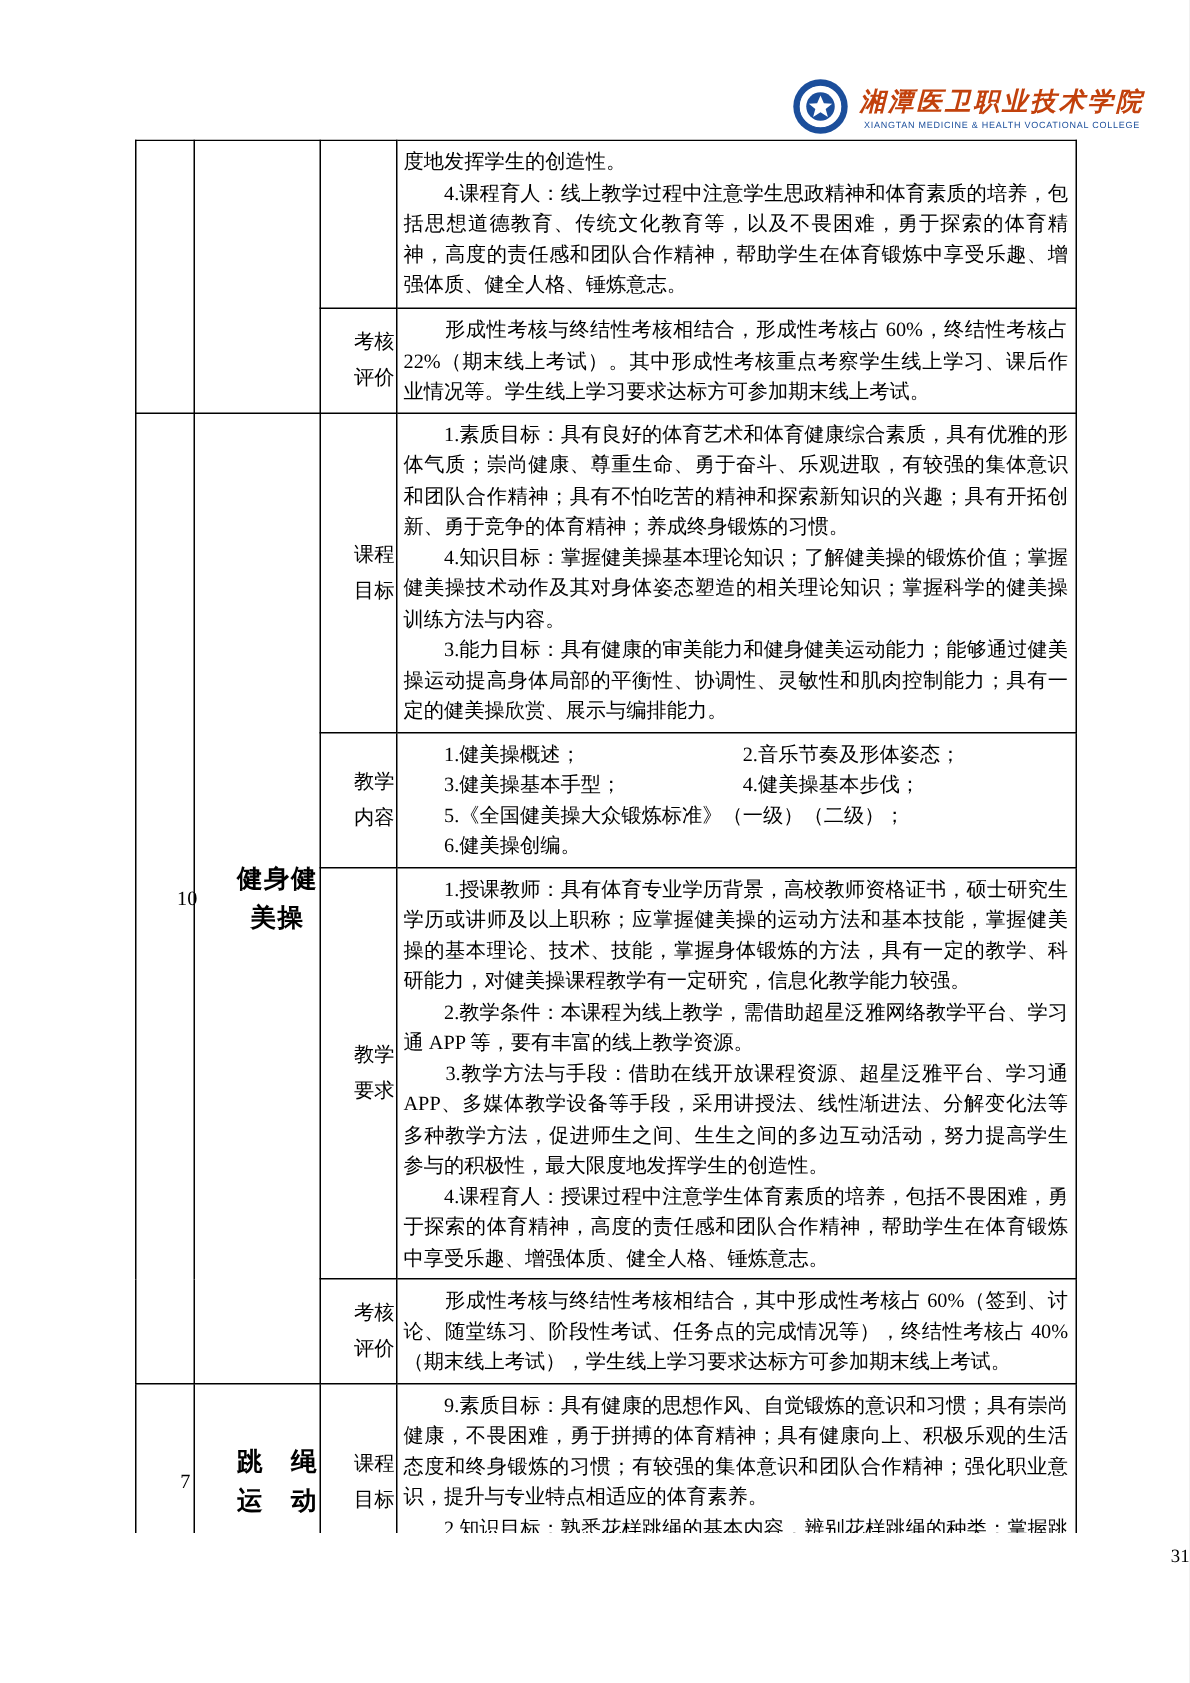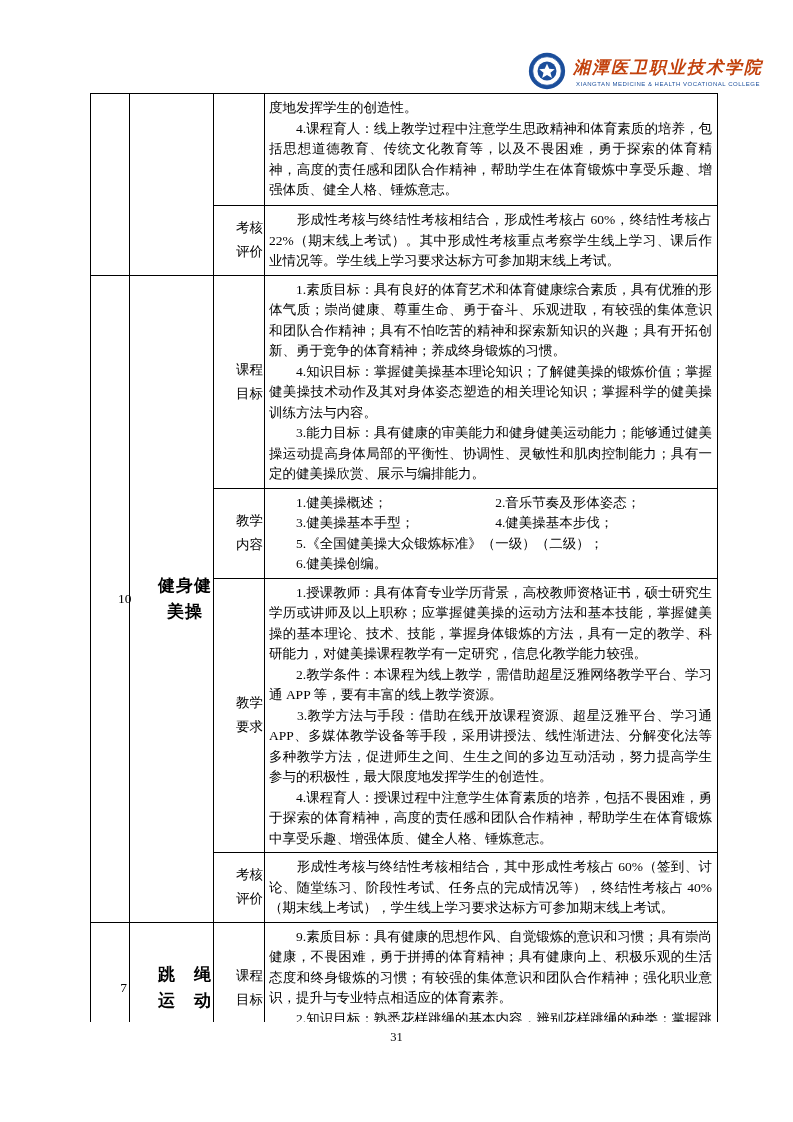--- a/index.html
+++ b/index.html
@@ -70,21 +70,21 @@
   tr.rA2 { height: 60px; }
   tr.rB1 { height: 205px; }
   tr.rB2 { height: 90px; }
   tr.rB3 { height: 265px; }
   tr.rB4 { height: 65px; }
   tr.rC1 { height: 132px; }
   
   .page-num {
     position: absolute;
     left: 0; right: 0; top: 1030px;
-    text-align: center;
+    text-align: right;
     font-size: 12.5px;
   }
 </style>
 </head>
 <body>
 
 <div class="page">
 
   <div class="logo">
     <svg class="emblem" viewBox="0 0 44 44" aria-hidden="true">

